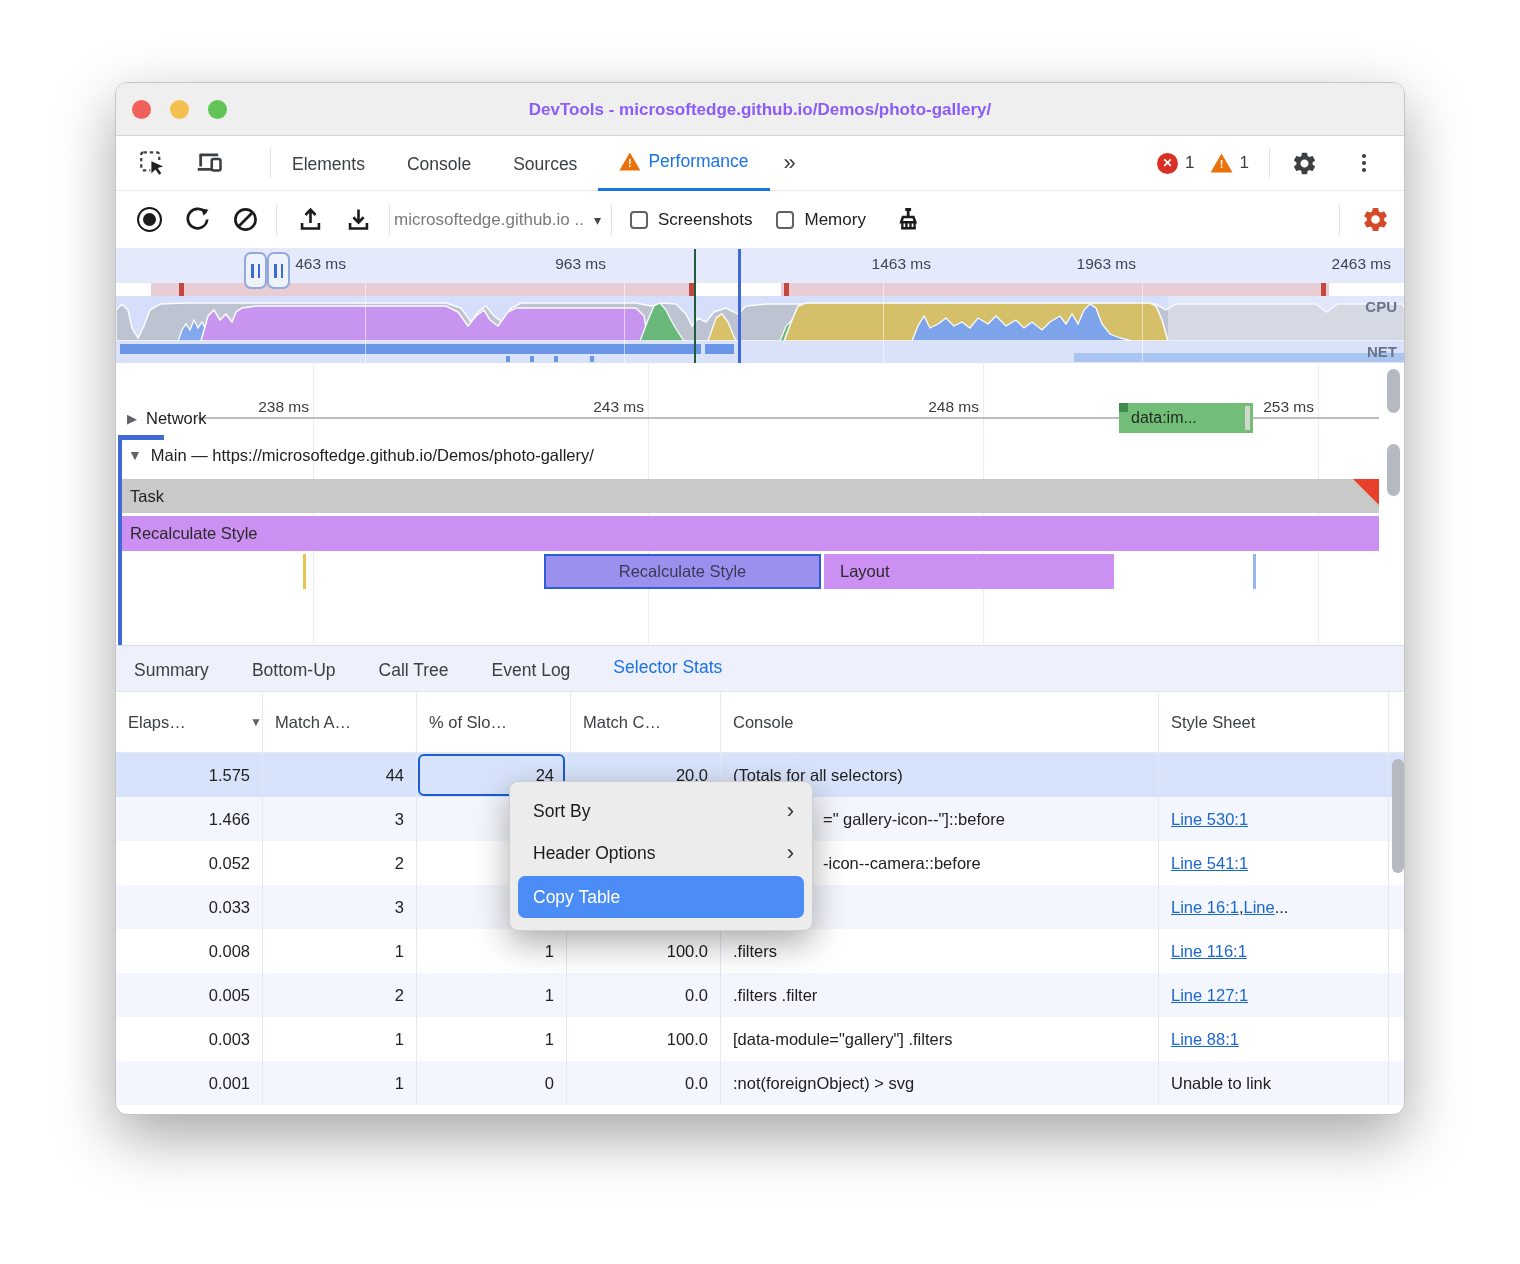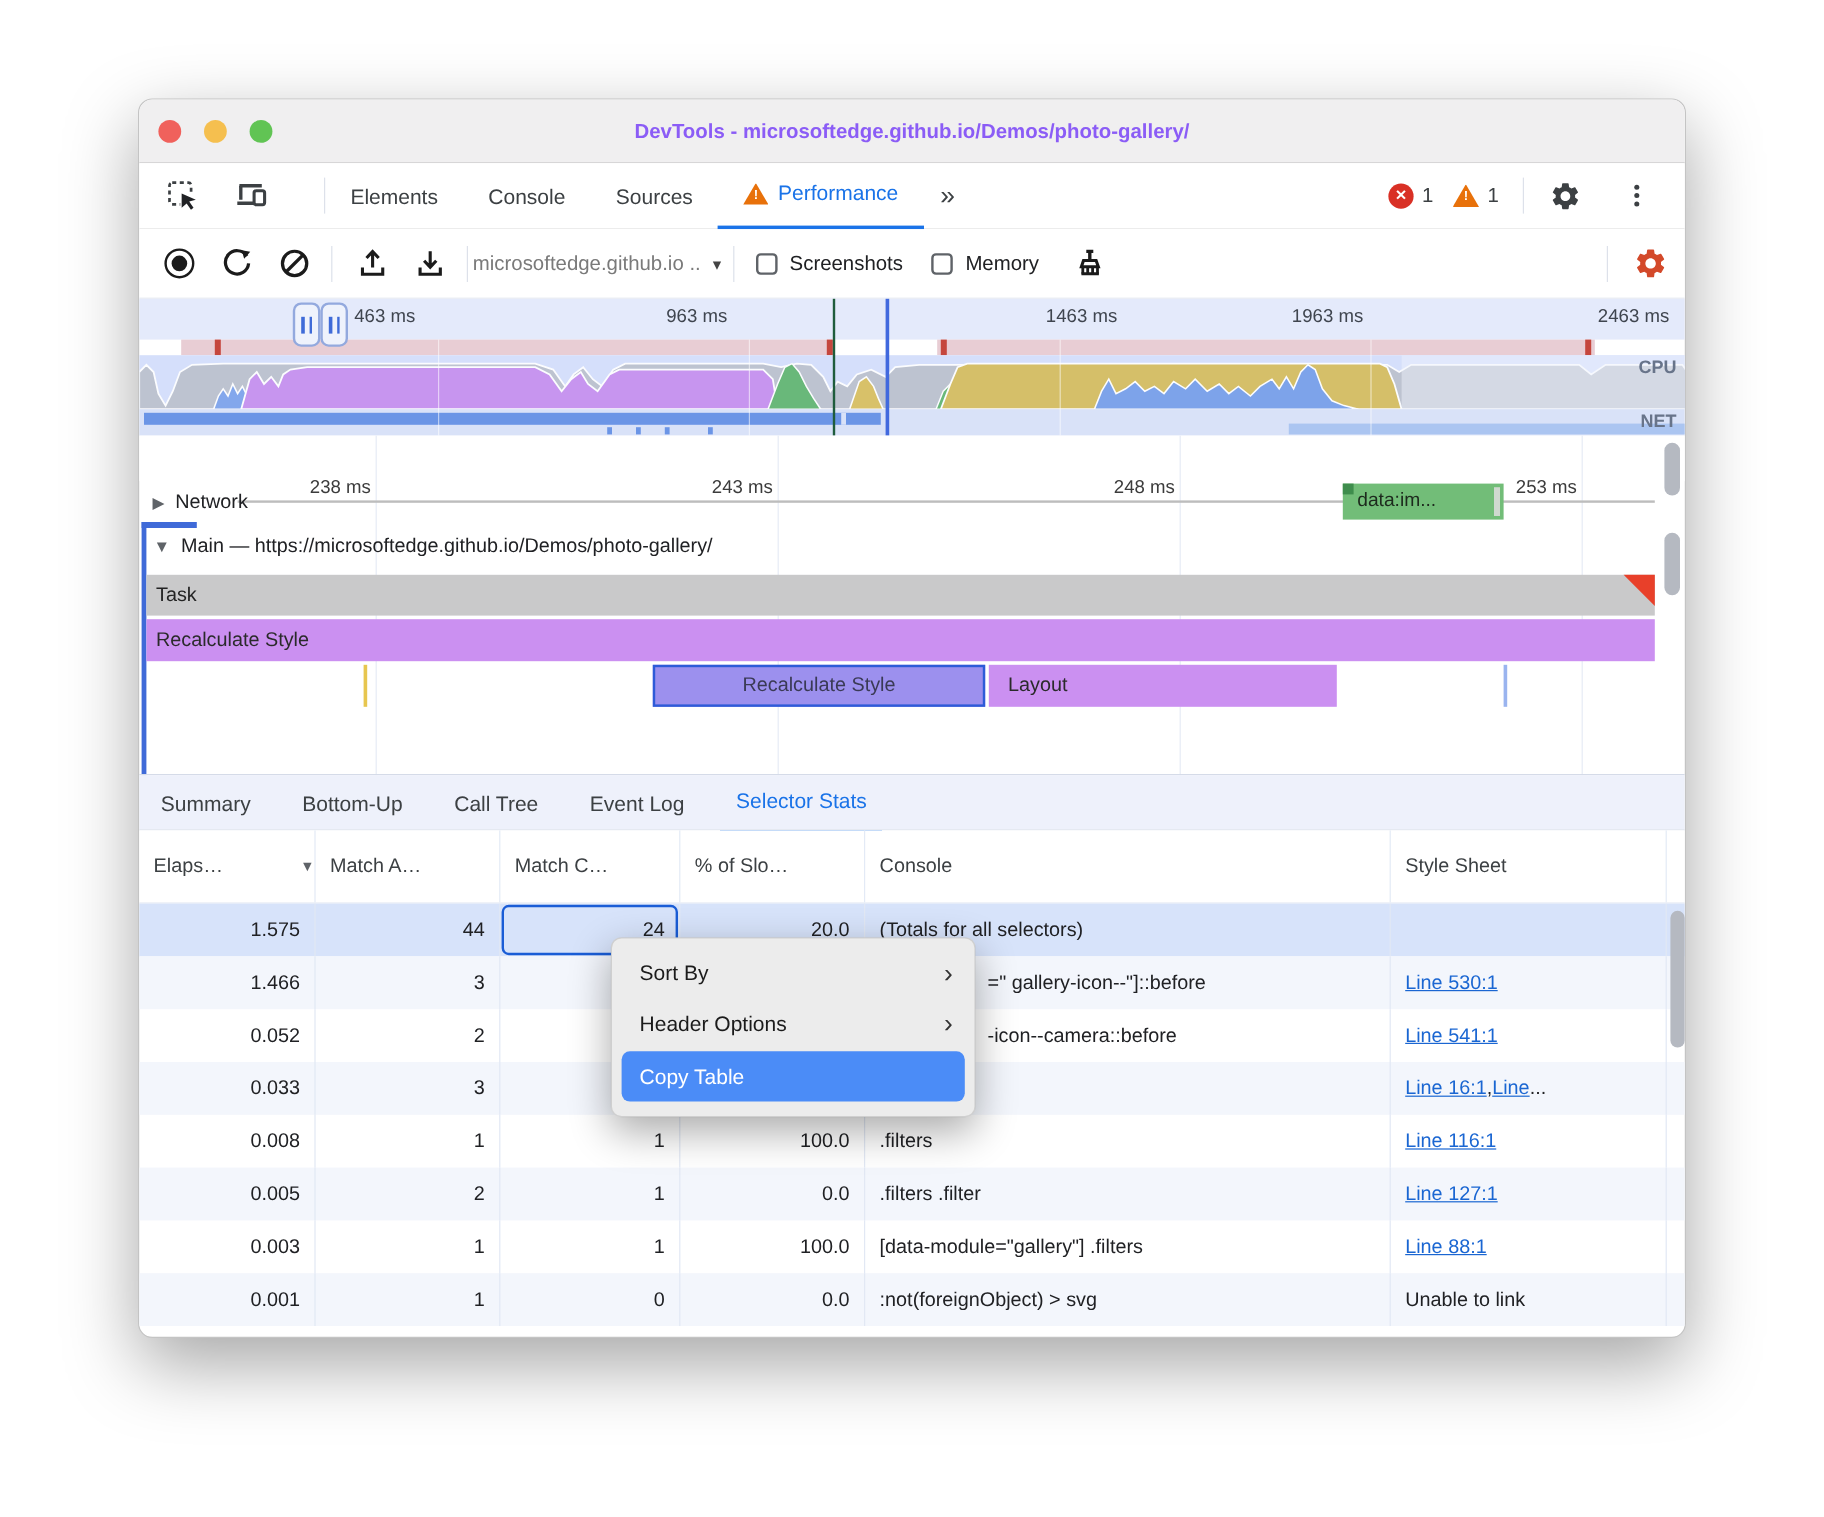--- a/index.html
+++ b/index.html
@@ -388,25 +388,25 @@
   </div>
 
   <div class="thead">
     <div class="th c1">
       <span>Elaps…</span>
       <span class="sort">▼</span>
     </div>
     <div class="th c2">
         <span>Match A…</span>
       </div>
+    <div class="th c4">
+        <span>% of Slo…</span>
+      </div>
     <div class="th c3">
         <span>Match C…</span>
-      </div>
-    <div class="th c4">
-        <span>% of Slo…</span>
       </div>
     <div class="th c5">
         <span>Console</span>
       </div>
     <div class="th c6">
         <span>Style Sheet</span>
       </div>
   </div>
 
   <div class="tbody">

